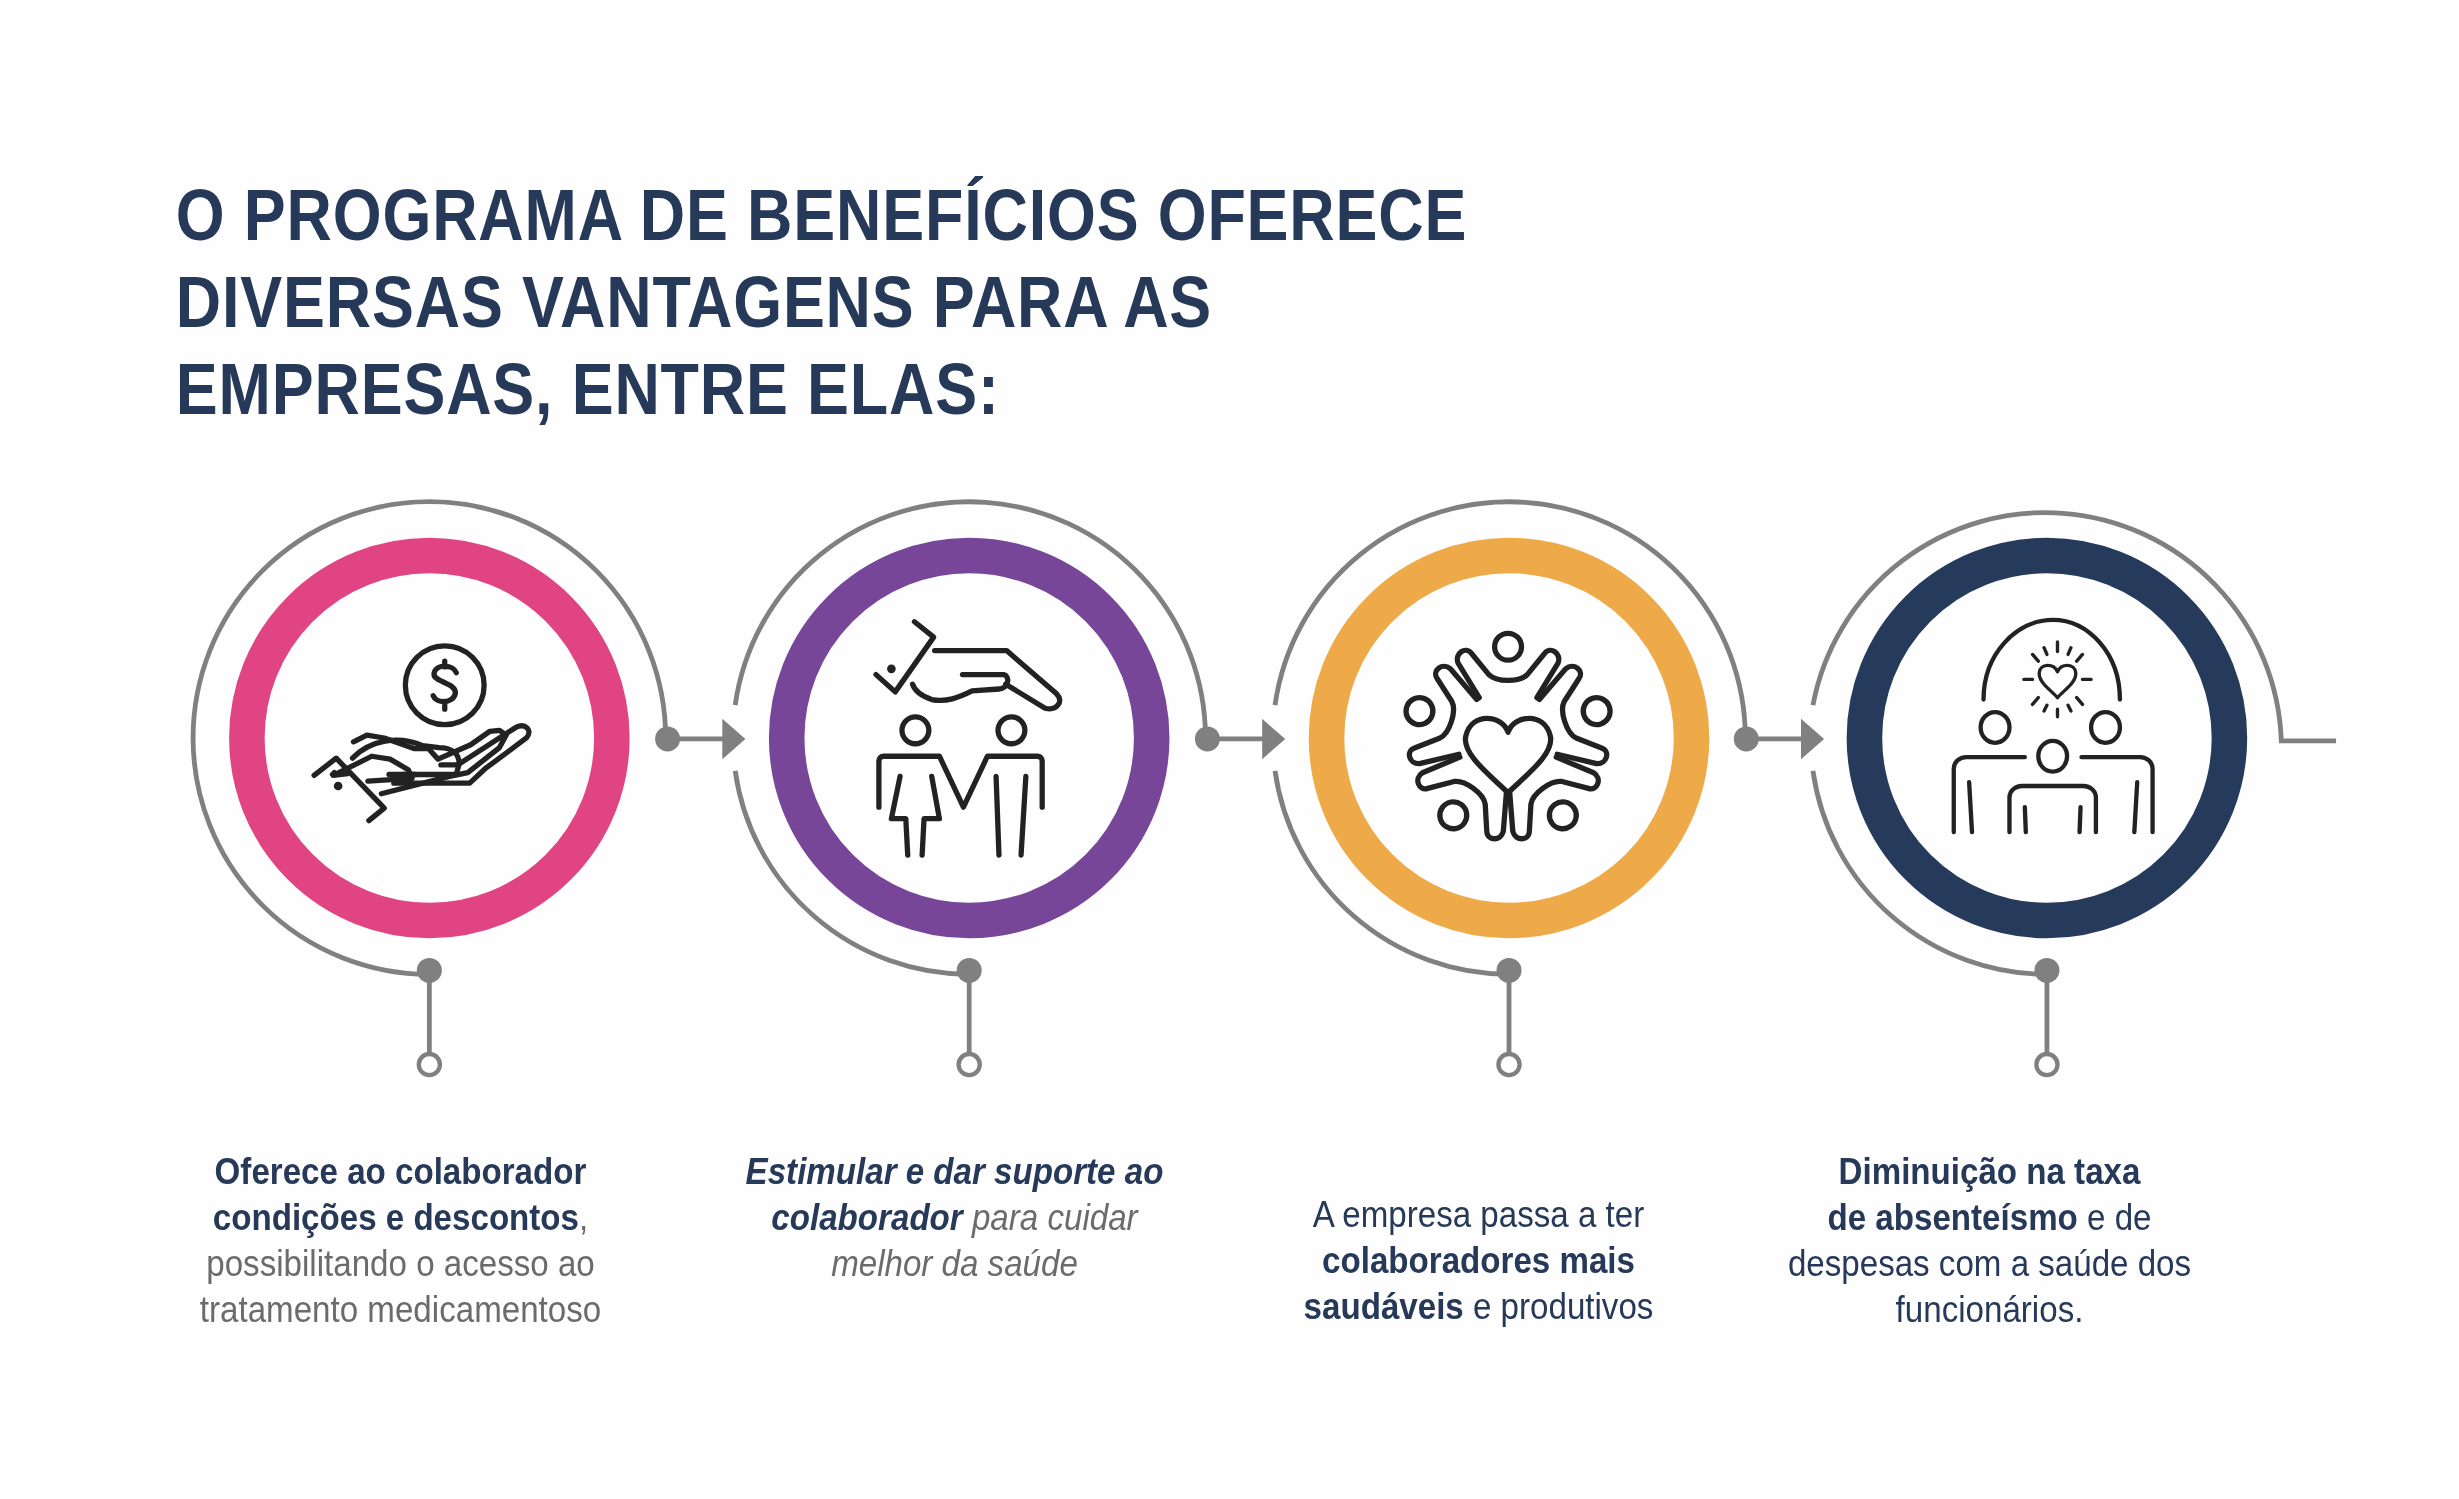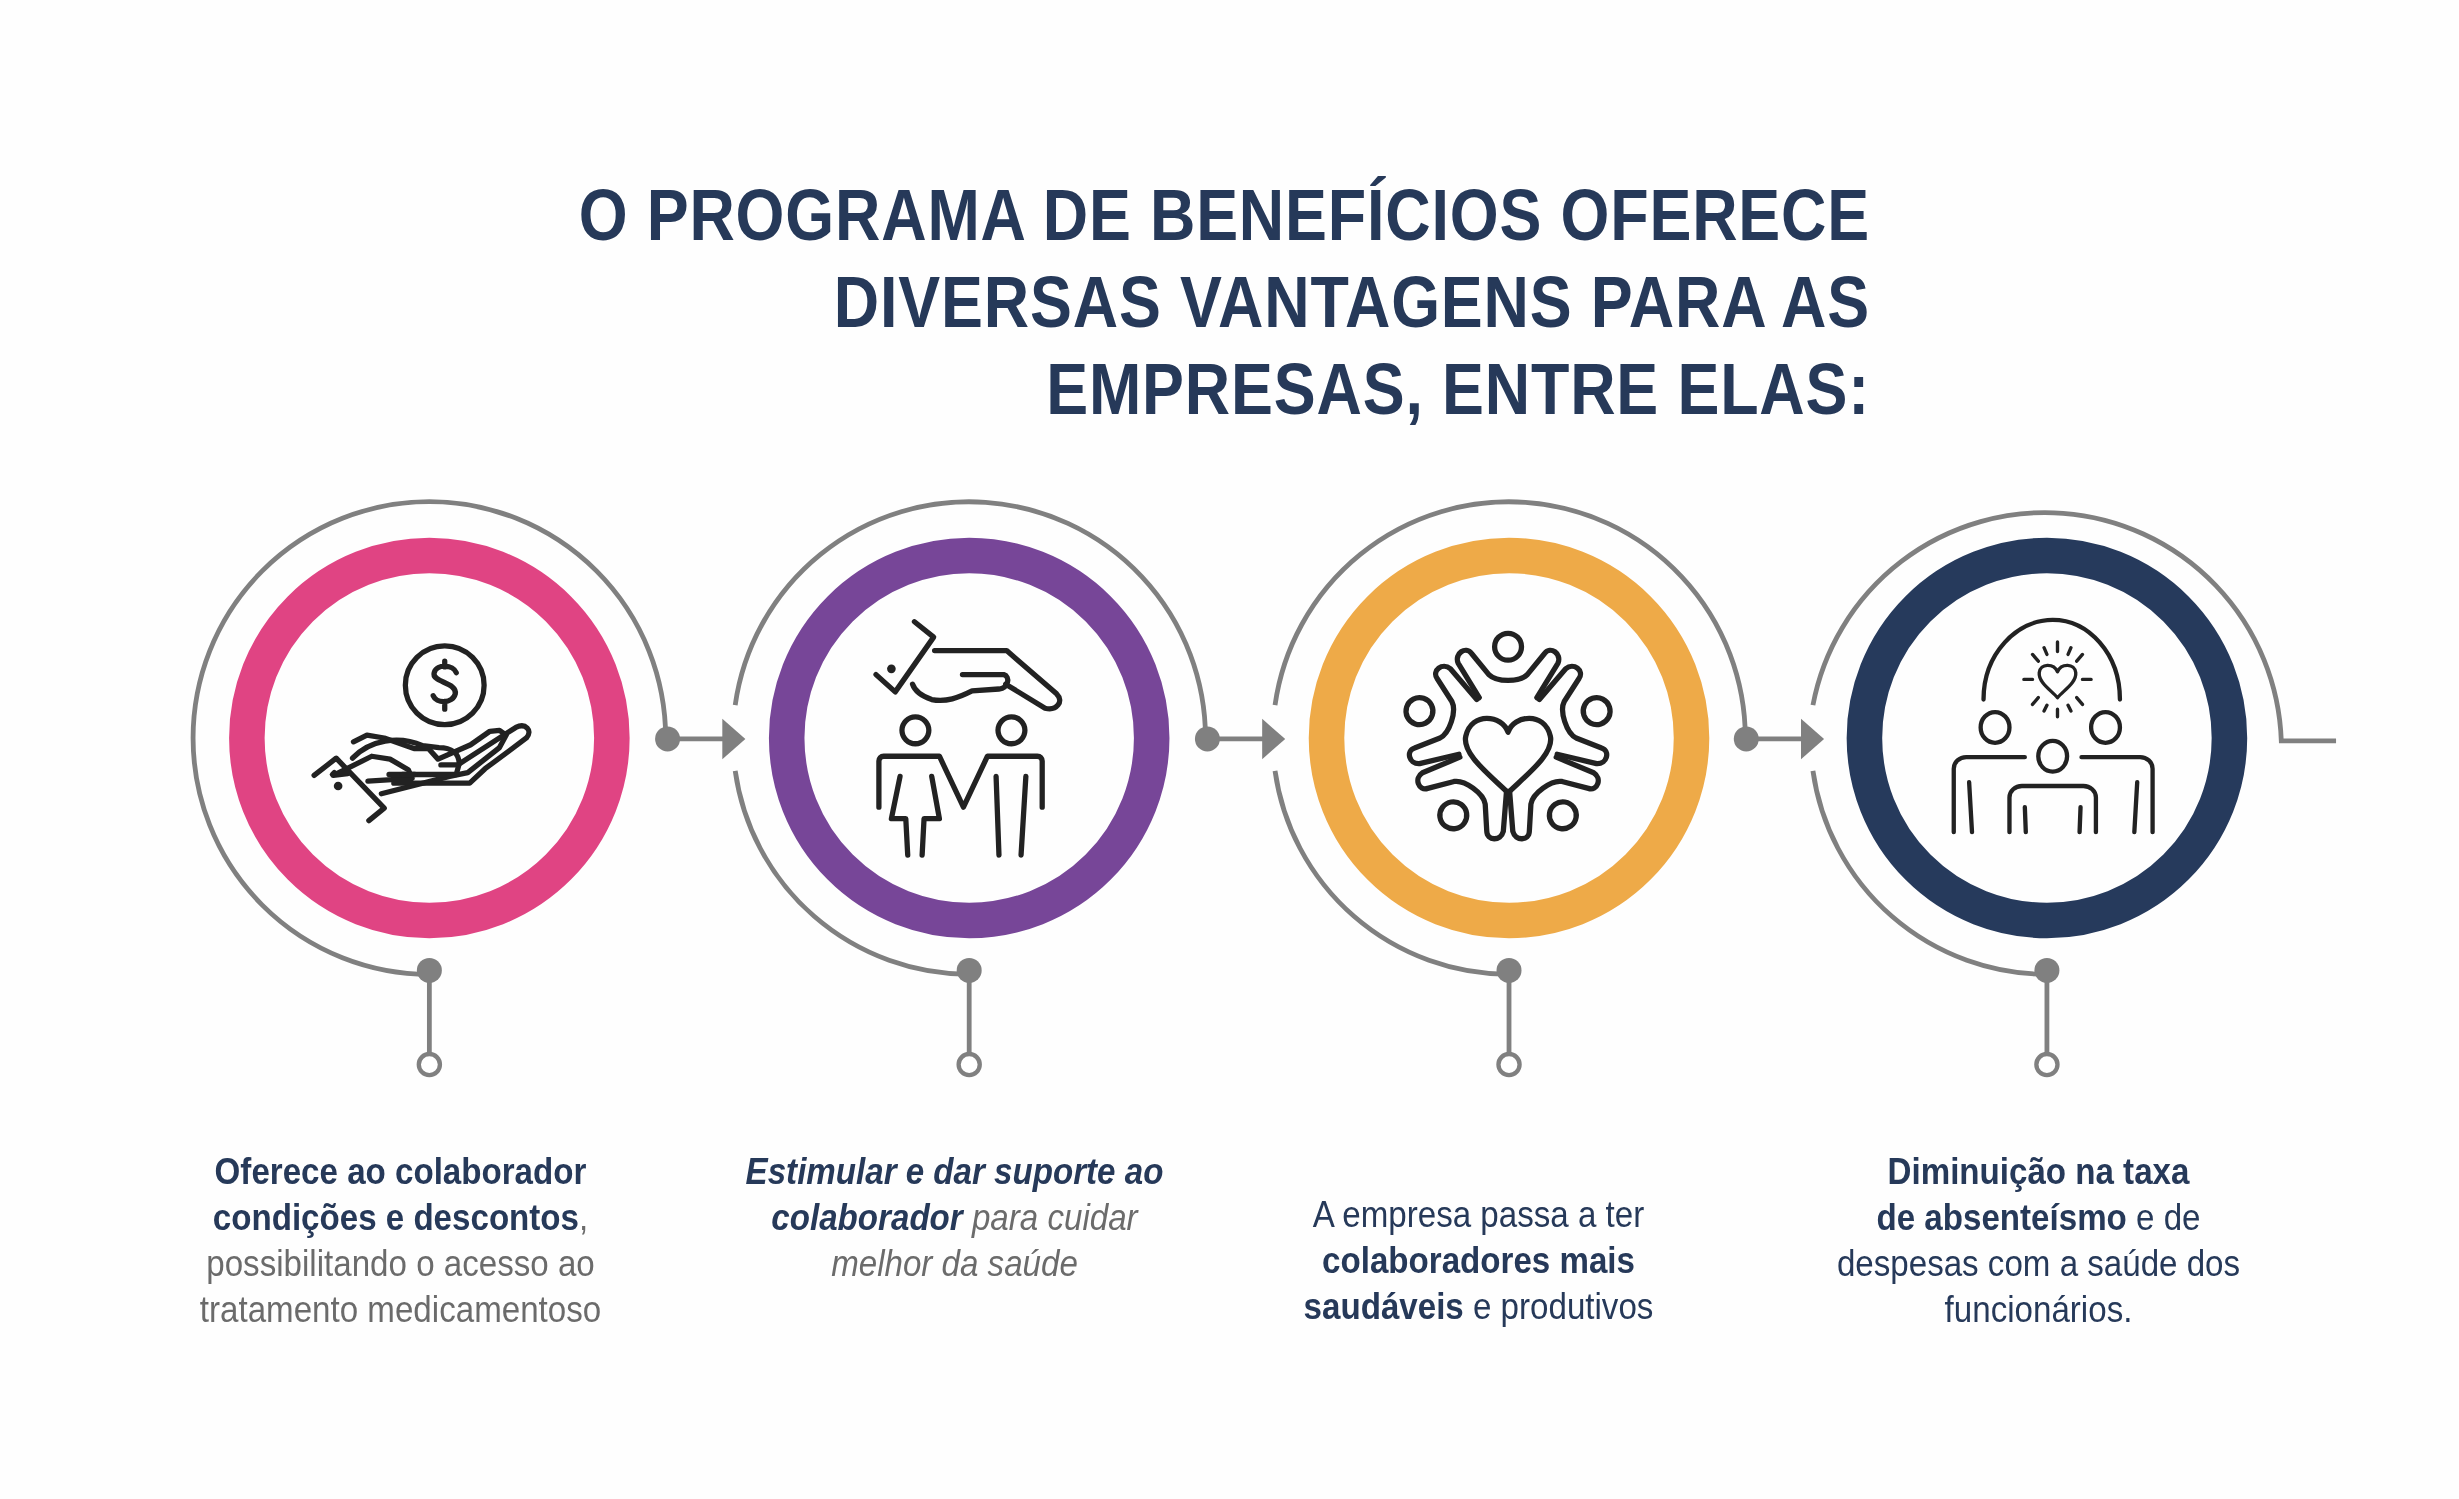--- a/index.html
+++ b/index.html
@@ -3,21 +3,21 @@
 <meta charset="utf-8">
 <style>
   html, body { margin: 0; padding: 0; }
   body {
     width: 2459px; height: 1500px; position: relative; overflow: hidden;
     background: #fefefe;
     font-family: "Liberation Sans", "DejaVu Sans", sans-serif;
   }
   .title {
     position: absolute; left: 0; top: 171px; width: 1970px;
-    text-align: right; color: #263959;
+    text-align: left; color: #263959;
     font-family: "Liberation Sans", sans-serif; font-weight: 700;
     font-size: 73px; line-height: 87px; letter-spacing: 1px;
   }
   .title-line { display: block; transform: scaleX(0.86); transform-origin: 1256px 50%; white-space: nowrap; }
   svg.diagram { position: absolute; left: 0; top: 0; }
   .desc {
     position: absolute; top: 1149px; width: 557px; text-align: center;
     font-family: "Liberation Sans", sans-serif;
     font-size: 36px; line-height: 46px; color: #6b6b6b;
   }
@@ -169,19 +169,19 @@
   <span class="line"><b>colaborador</b><span> para cuidar</span></span>
   <span class="line">melhor da saúde</span>
 </div>
 
 <div class="desc" style="left:1200px;margin-top:43px;">
   <span class="line navy">A empresa passa a ter</span>
   <span class="line"><b>colaboradores mais</b></span>
   <span class="line"><b>saudáveis</b><span class="navy"> e produtivos</span></span>
 </div>
 
-<div class="desc" style="left:1760px;">
+<div class="desc" style="left:1711px;">
   <span class="line"><b>Diminuição na taxa</b></span>
   <span class="line"><b>de absenteísmo</b><span class="navy"> e de</span></span>
   <span class="line navy">despesas com a saúde dos</span>
   <span class="line navy">funcionários.</span>
 </div>
 
 
 </body></html>

